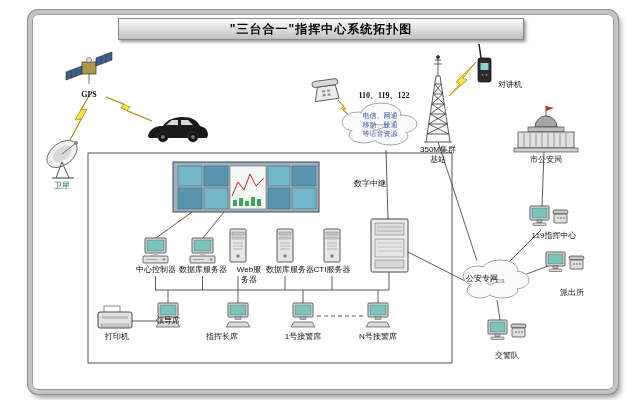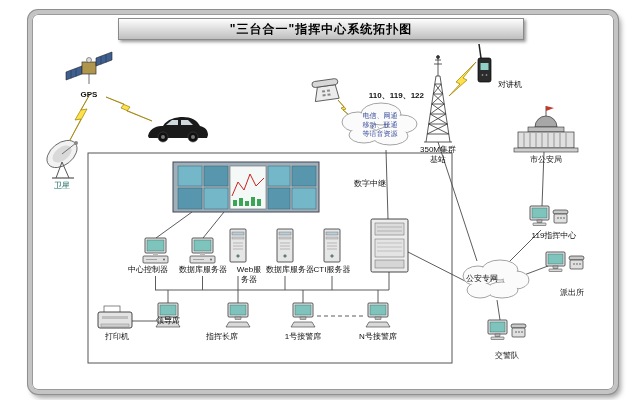--- a/index.html
+++ b/index.html
@@ -8,21 +8,21 @@
   #frame{position:absolute;left:28px;top:10px;width:582px;height:376px;background:#fff;
          border:4px solid #c4c4c4;border-radius:10px;
          box-shadow:0 0 0 1px #8f8f8f,3px 4px 5px rgba(0,0,0,.35),inset 0 0 0 1px #9a9a9a;}
   #titlebar{position:absolute;left:118px;top:18px;width:404px;height:20px;
             background:linear-gradient(180deg,#fdfdfd,#bfbfbf);
             border:1px solid #8a8a8a;box-shadow:2px 2px 3px rgba(0,0,0,.4);
             display:flex;align-items:center;justify-content:center;
             font-size:12px;font-weight:bold;color:#000;letter-spacing:1px;z-index:5;}
   svg.art{position:absolute;left:0;top:0;z-index:2;}
   .lbl{position:absolute;z-index:4;font-size:8px;line-height:1.2;color:#111;text-align:center;}
-  .lbl.b{font-weight:bold;}
+  .lbl.b{font-weight:bold;font-family:Liberation Serif, serif;}
   .lbl.teal{color:#14695e;}
   .lbl.cloudtxt{font-size:7px;color:#3b4f9b;}
 </style>
 </head>
 <body>
 
 <div id="stage">
   <div id="frame"></div>
   <div id="titlebar">"三台合一"指挥中心系统拓扑图</div>
 
@@ -266,33 +266,33 @@
       </g>
     </g>
 
     <use href="#pcphone" x="530" y="206"></use>
     <use href="#pcphone" x="546" y="252"></use>
     <use href="#pcphone" x="488" y="320"></use>
   </svg>
 
   <div class="lbl b" style="left:72px;top:90px;width:34px">GPS</div>
   <div class="lbl teal" style="left:44px;top:181px;width:36px">卫星</div>
-  <div class="lbl b" style="left:344px;top:91px;width:80px;text-align:right">110、119、122</div>
+  <div class="lbl b" style="left:344px;top:91px;width:80px;text-align:center">110、119、122</div>
   <div class="lbl cloudtxt" style="left:351px;top:112px;width:58px">电信、网通</div>
   <div class="lbl cloudtxt" style="left:351px;top:121px;width:58px">移动、联通</div>
   <div class="lbl cloudtxt" style="left:351px;top:130px;width:58px">等语音资源</div>
   <div class="lbl" style="left:350px;top:179px;width:40px">数字中继</div>
   <div class="lbl" style="left:418px;top:145px;width:40px">350M集群基站</div>
   <div class="lbl" style="left:488px;top:80px;width:44px">对讲机</div>
   <div class="lbl" style="left:517px;top:155px;width:58px">市公安局</div>
   <div class="lbl" style="left:518px;top:231px;width:72px">119指挥中心</div>
   <div class="lbl" style="left:454px;top:274px;width:56px">公安专网</div>
   <div class="lbl" style="left:546px;top:288px;width:52px">派出所</div>
   <div class="lbl" style="left:481px;top:351px;width:52px">交警队</div>
-  <div class="lbl" style="left:124px;top:265px;width:48px">中心控制器</div>
+  <div class="lbl" style="left:132px;top:265px;width:48px">中心控制器</div>
   <div class="lbl" style="left:179px;top:265px;width:48px">数据库服务器</div>
   <div class="lbl" style="left:233px;top:265px;width:32px">Web服务器</div>
   <div class="lbl" style="left:257px;top:265px;width:66px">数据库服务器</div>
   <div class="lbl" style="left:310px;top:265px;width:44px">CTI服务器</div>
   <div class="lbl" style="left:97px;top:332px;width:40px">打印机</div>
   <div class="lbl" style="left:148px;top:316px;width:40px">领导席</div>
   <div class="lbl" style="left:198px;top:332px;width:48px">指挥长席</div>
   <div class="lbl" style="left:279px;top:332px;width:48px">1号接警席</div>
   <div class="lbl" style="left:354px;top:332px;width:48px">N号接警席</div>
 </div>

